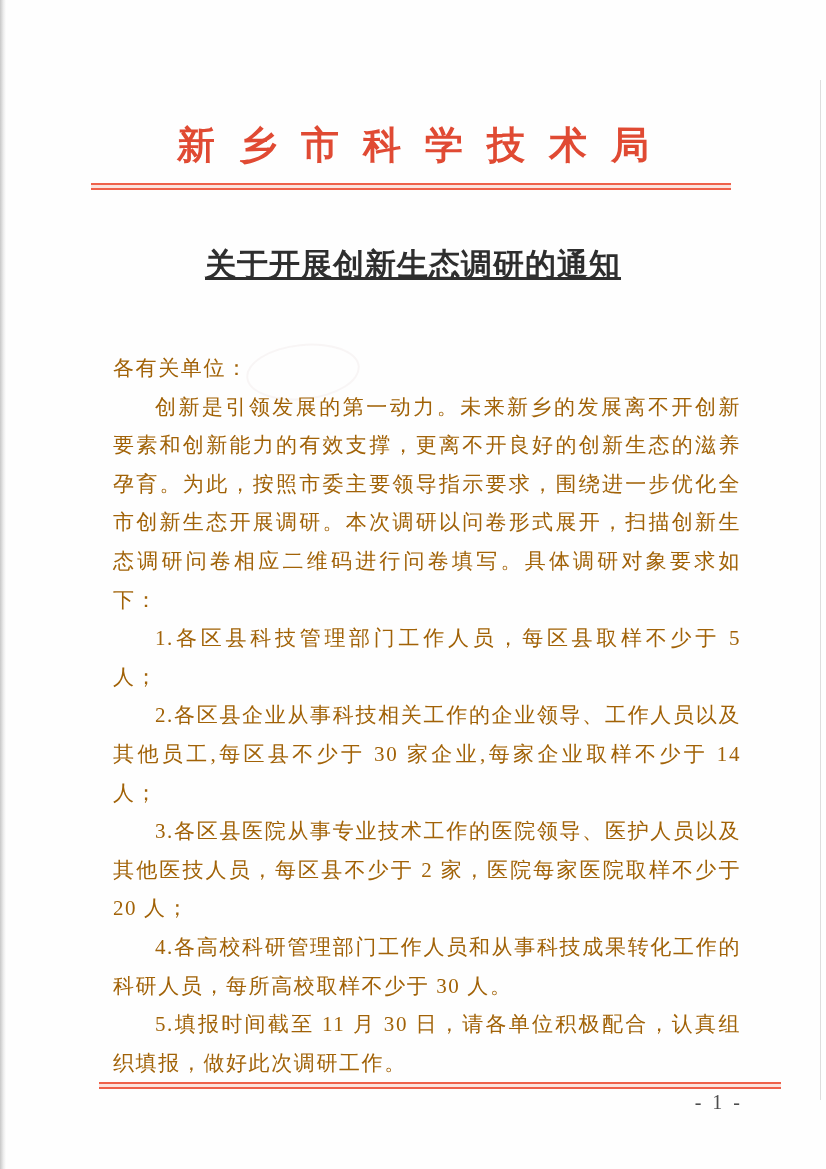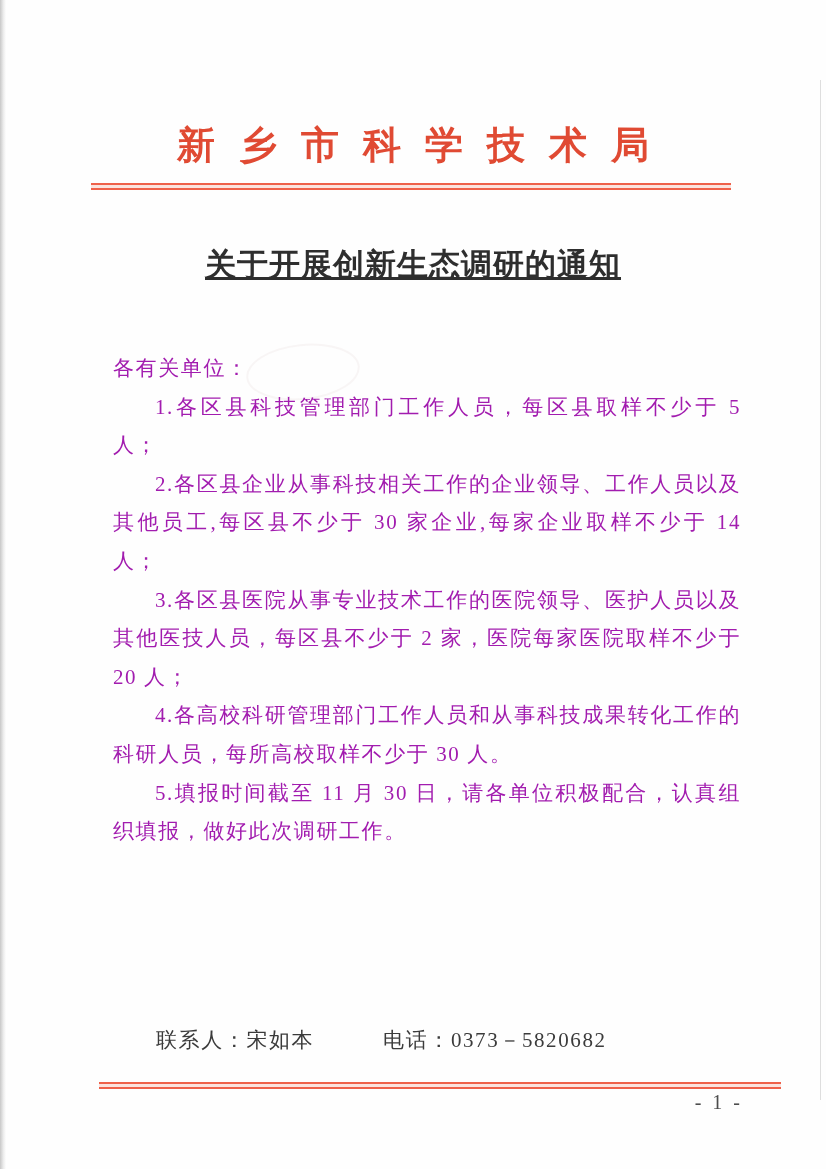--- a/index.html
+++ b/index.html
@@ -68,21 +68,21 @@
     font-size: 31px;
     font-weight: bold;
     letter-spacing: 1px;
     white-space: nowrap;
     text-decoration: underline;
   }
   .body-text {
     position: absolute;
     left: 113px; top: 349px;
     width: 628px;
-    color: #a21caf;
+    color: #a16207;
     font-size: 21px;
     line-height: 38.6px;
     letter-spacing: 1.6px;
     text-align: justify;
   }
   .body-text p {
     margin: 0;
     text-indent: 2em;
   }
   .body-text p.salutation {
@@ -129,31 +129,26 @@
   <div class="scan-arc"></div>
 
   <div class="agency-name">新乡市科学技术局</div>
 
   <div class="red-rule"></div>
 
   <div class="doc-title">关于开展创新生态调研的通知</div>
 
   <div class="body-text">
     <p class="salutation">各有关单位：</p>
+    <p>创新是引领发展的第一动力。未来新乡的发展离不开创新要素和创新能力的有效支撑，更离不开良好的创新生态的滋养孕育。为此，按照市委主要领导指示要求，围绕进一步优化全市创新生态开展调研。本次调研以问卷形式展开，扫描创新生态调研问卷相应二维码进行问卷填写。具体调研对象要求如下：</p>
     <p>1.各区县科技管理部门工作人员，每区县取样不少于 5 人；</p>
     <p>2.各区县企业从事科技相关工作的企业领导、工作人员以及其他员工,每区县不少于 30 家企业,每家企业取样不少于 14 人；</p>
     <p>3.各区县医院从事专业技术工作的医院领导、医护人员以及其他医技人员，每区县不少于 2 家，医院每家医院取样不少于 20 人；</p>
     <p>4.各高校科研管理部门工作人员和从事科技成果转化工作的科研人员，每所高校取样不少于 30 人。</p>
     <p>5.填报时间截至 11 月 30 日，请各单位积极配合，认真组织填报，做好此次调研工作。</p>
   </div>
 
-  <div class="contact-row">
-    <span>联系人：</span><span>宋如本</span>
-    <span class="contact-phone">
-      <span>电话：</span><span>0373－5820682</span>
-    </span>
-  </div>
 
   <div class="footer-rule"></div>
 
   <div class="page-number">- 1 -</div>
 
 </div>
 
 </body></html>

